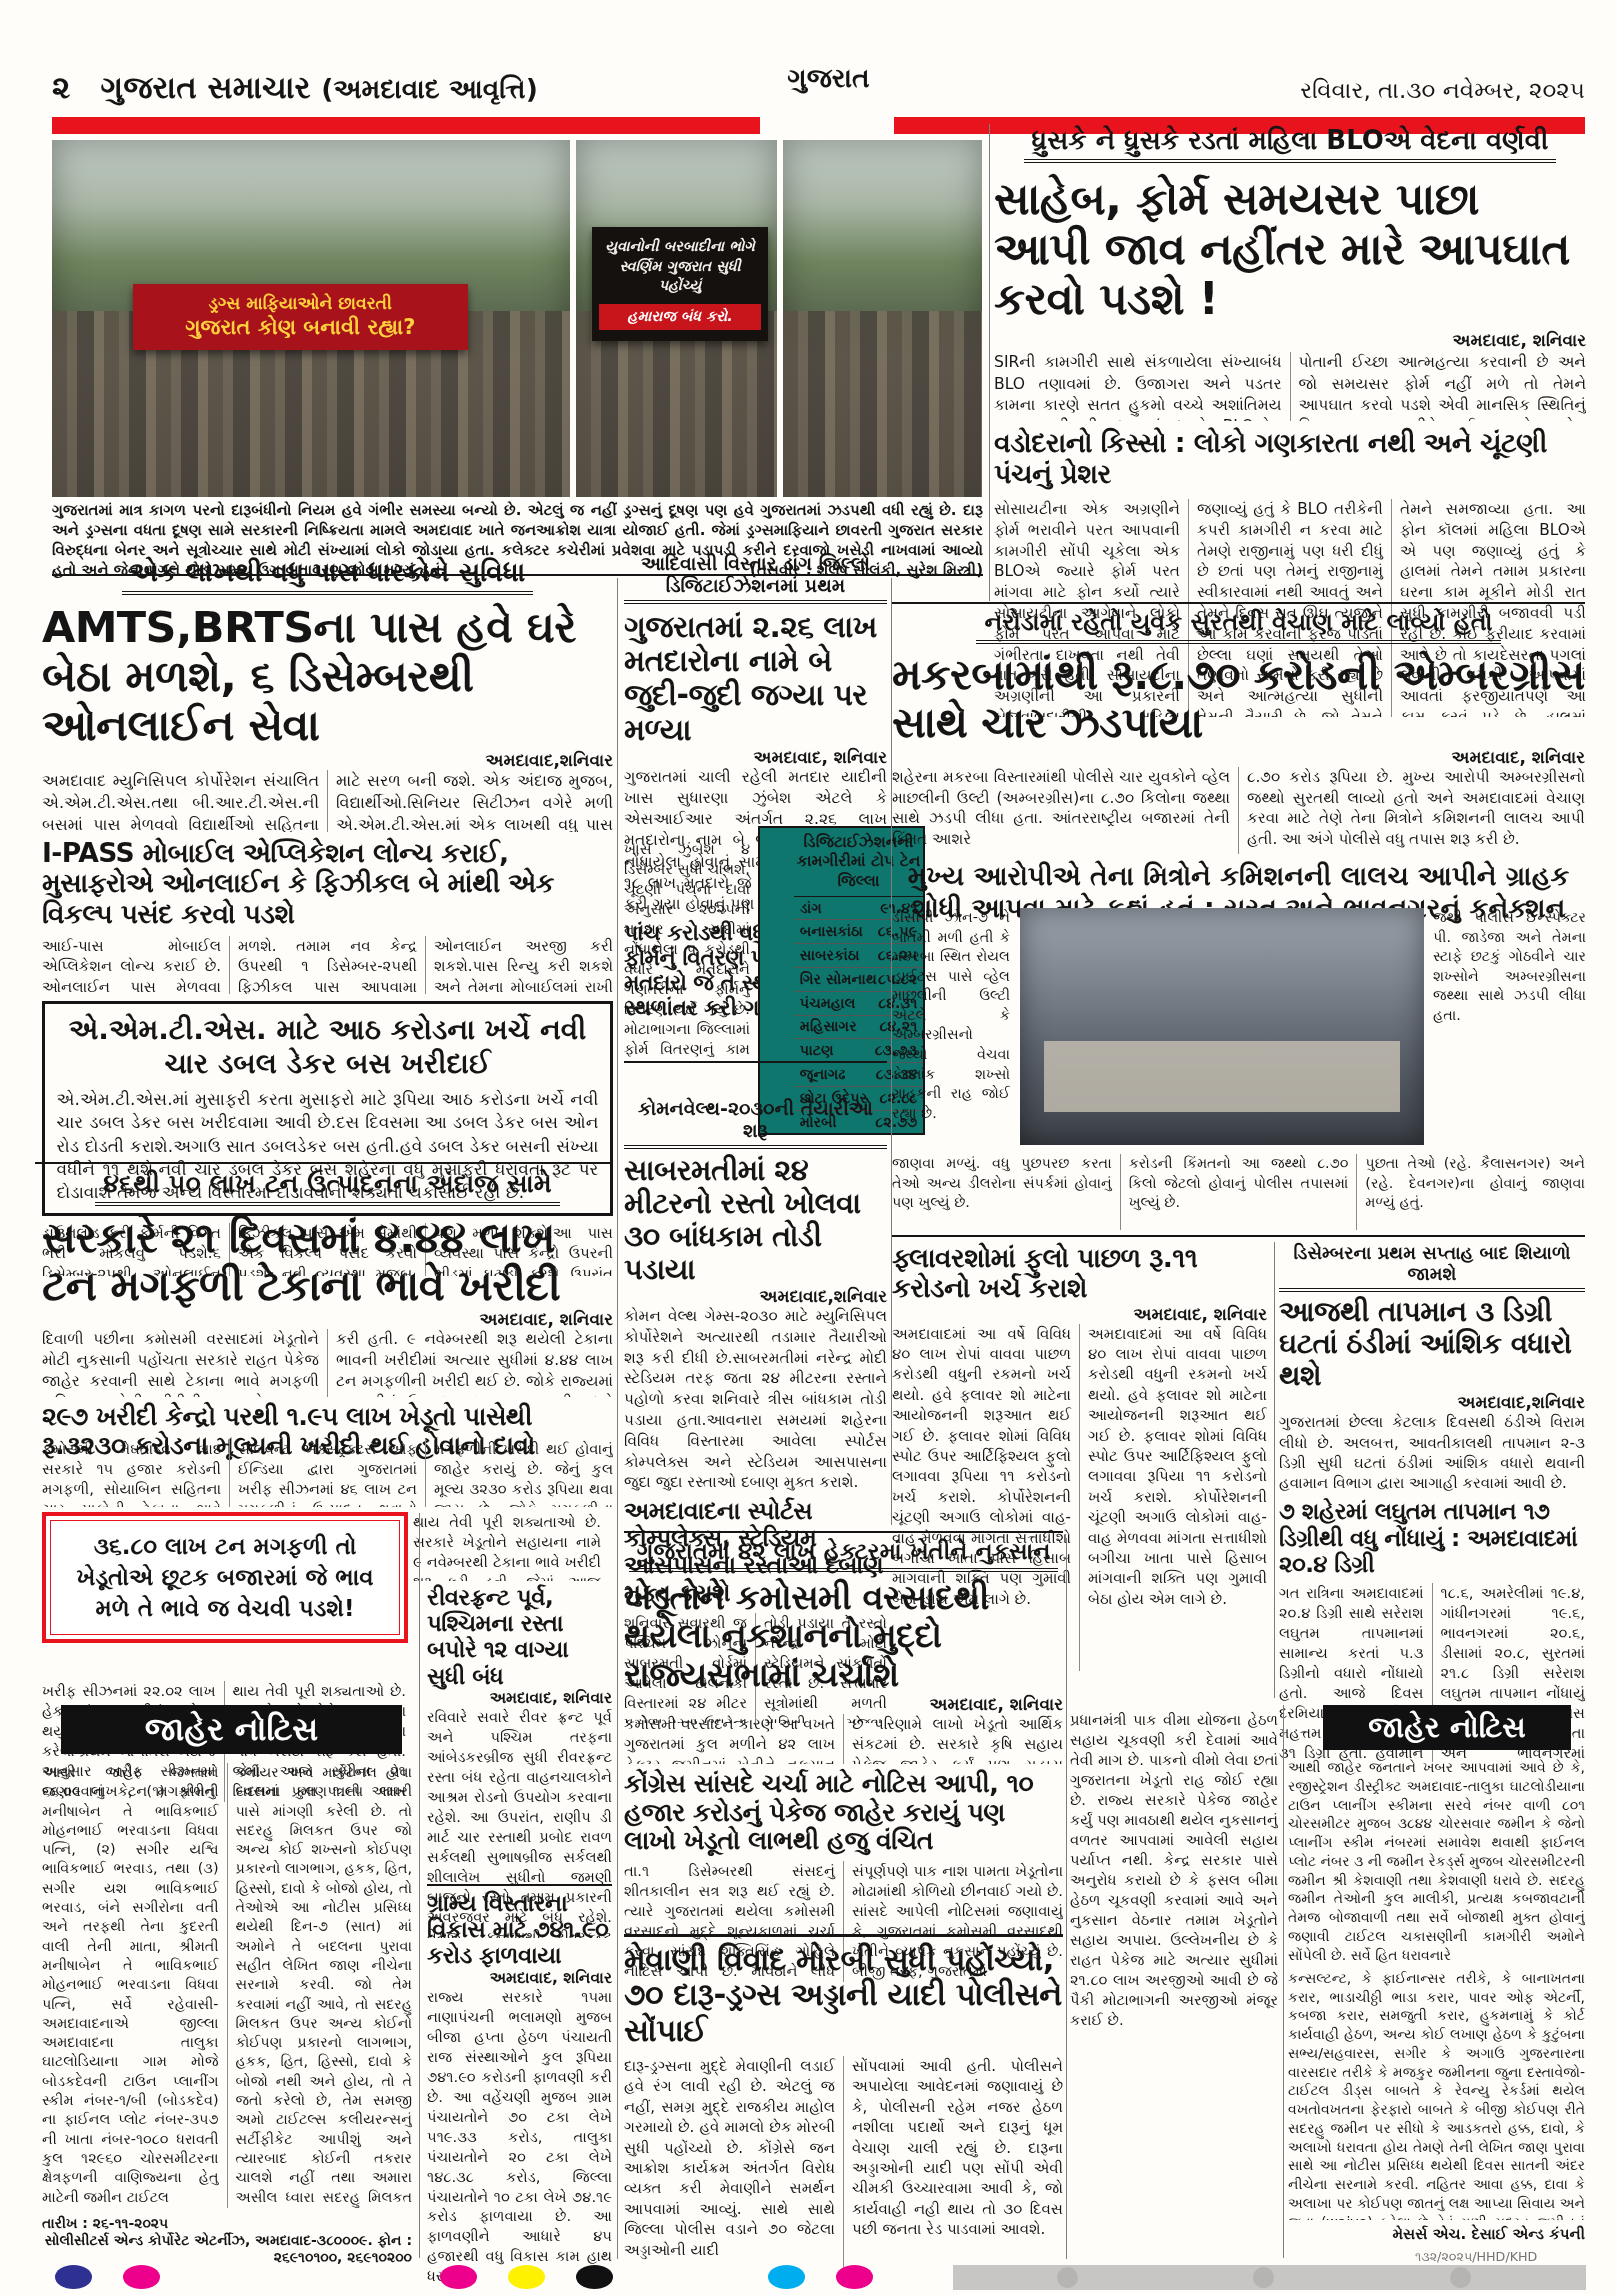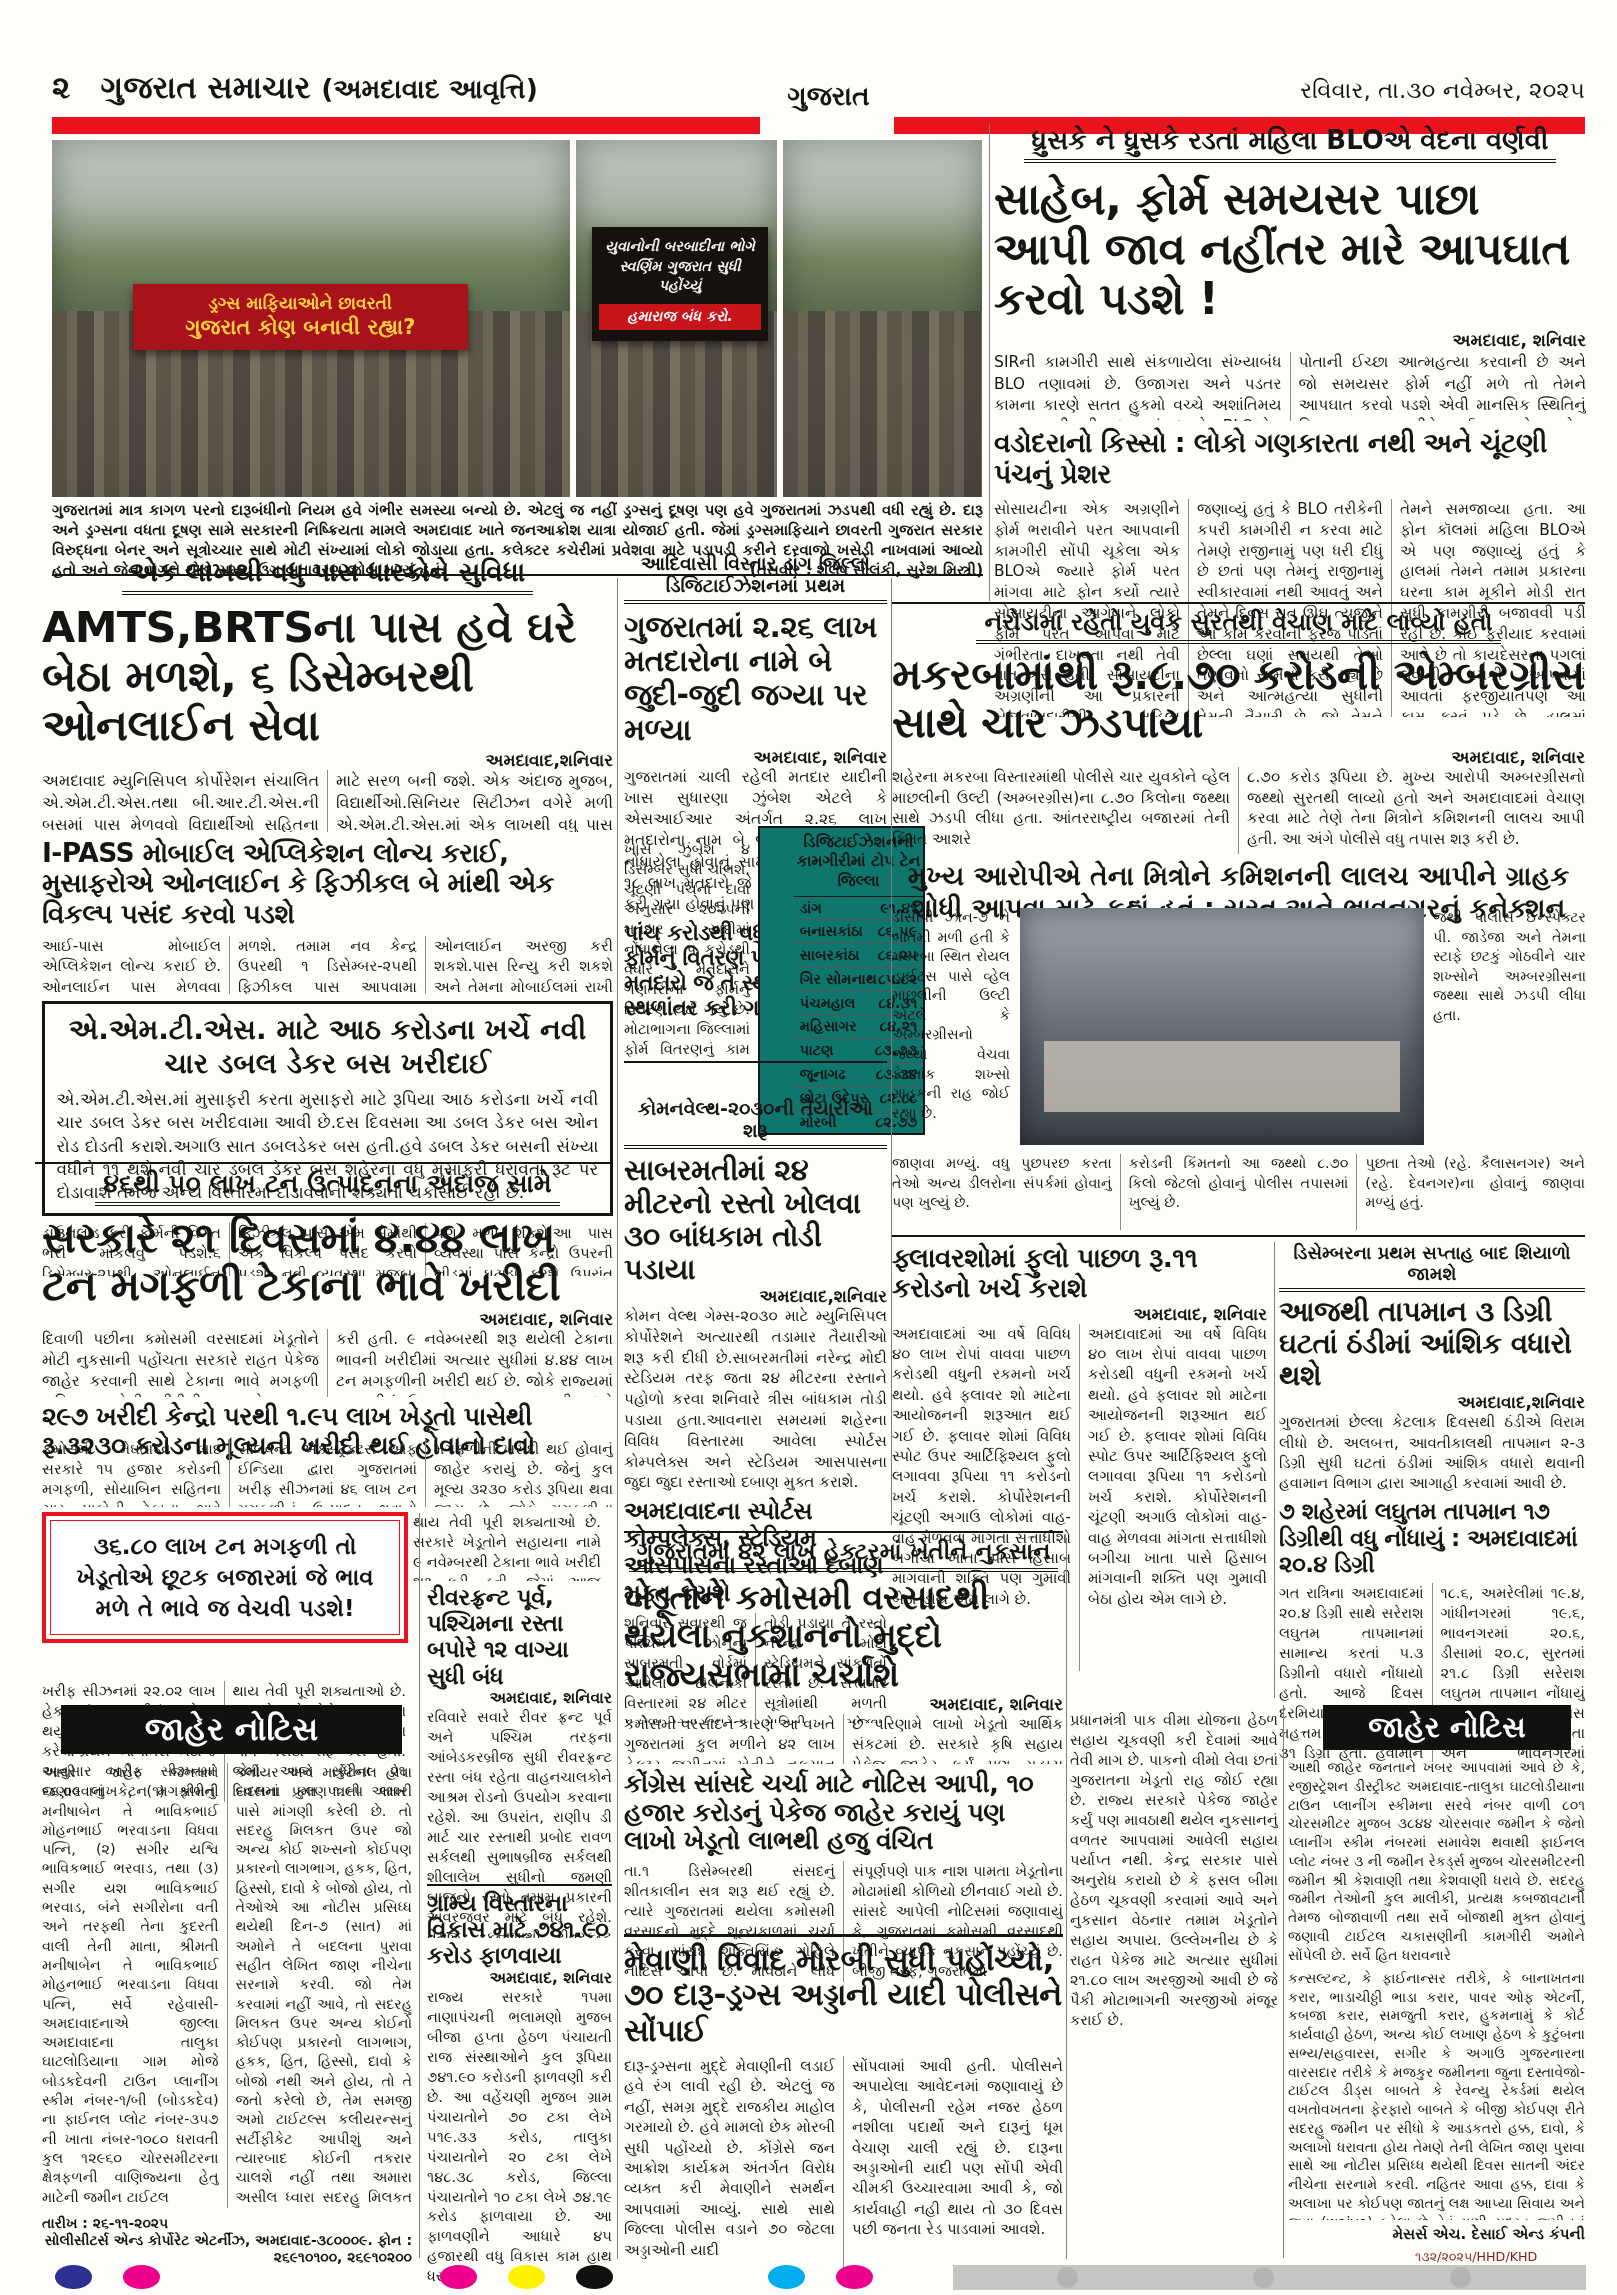--- a/index.html
+++ b/index.html
@@ -51,21 +51,21 @@
 </head>
 <body>
 
 <div id="page">
 
   <div class="abs" style="left:52px;top:69px;font-size:31px;font-weight:800;">
     <span>૨</span>
     <span style="margin-left:19.6px;">ગુજરાત સમાચાર</span>
     <span style="font-weight:700;font-size:26.6px;">(અમદાવાદ આવૃત્તિ)</span>
   </div>
-  <div class="abs" style="left:768px;top:80px;width:121px;text-align:center;font-size:26.6px;font-weight:700;">ગુજરાત</div>
+  <div class="abs" style="left:768px;top:62px;width:121px;text-align:center;font-size:26.6px;font-weight:700;">ગુજરાત</div>
   <div class="abs" style="left:1132px;top:77px;width:453px;text-align:right;font-size:23px;font-weight:400;">રવિવાર, તા.૩૦ નવેમ્બર, ૨૦૨૫</div>
   <div class="redbar" style="left:52px;width:708px;"></div>
   <div class="redbar" style="left:894px;width:691px;"></div>
 
   <div class="photo" style="left:52px;width:518px;">
     <div class="crowd"></div>
     <div class="banner-red" style="left:81px;top:144px;width:323px;font-size:17.3px;">
       <div>ડ્રગ્સ માફિયાઓને છાવરતી</div>
       <div style="font-size:21px;">ગુજરાત કોણ બનાવી રહ્યા?</div>
     </div>
@@ -335,16 +335,16 @@
   </div>
   <div class="abs" style="left:768px;top:2265px;">
     <span class="dot" style="background:#00aeef;"></span>
     <span class="dot" style="background:#ec008c;"></span>
   </div>
   <div class="graybar" style="left:953px;top:2265px;width:633px;height:25.4px;">
     <i style="left:104px;"></i>
     <i style="left:300px;"></i>
     <i style="left:497px;"></i>
   </div>
-  <div class="abs" style="left:1415px;top:2249px;font-size:12.7px;color:#7f1d1d;">૧૩૨/૨૦૨૫/HHD/KHD</div>
+  <div class="abs" style="left:1415px;top:2249px;font-size:12.7px;color:#737373;">૧૩૨/૨૦૨૫/HHD/KHD</div>
 
 </div>
 
 
 </body></html>

